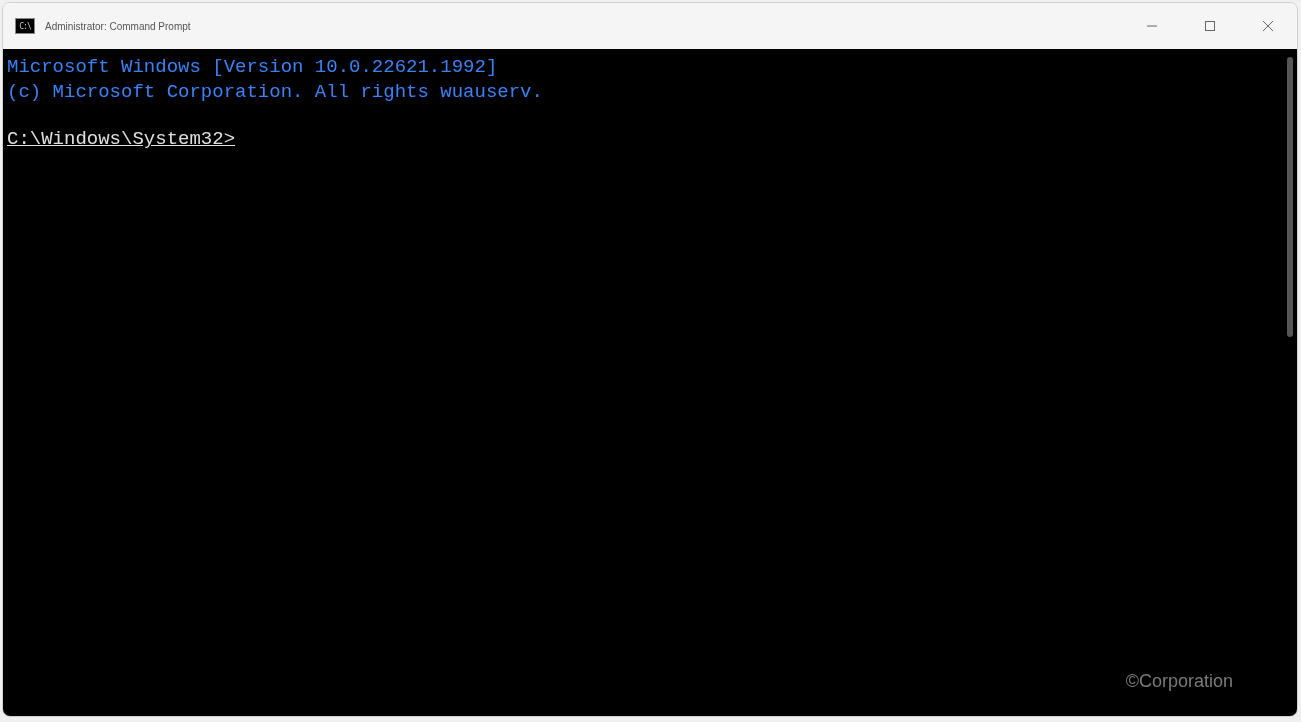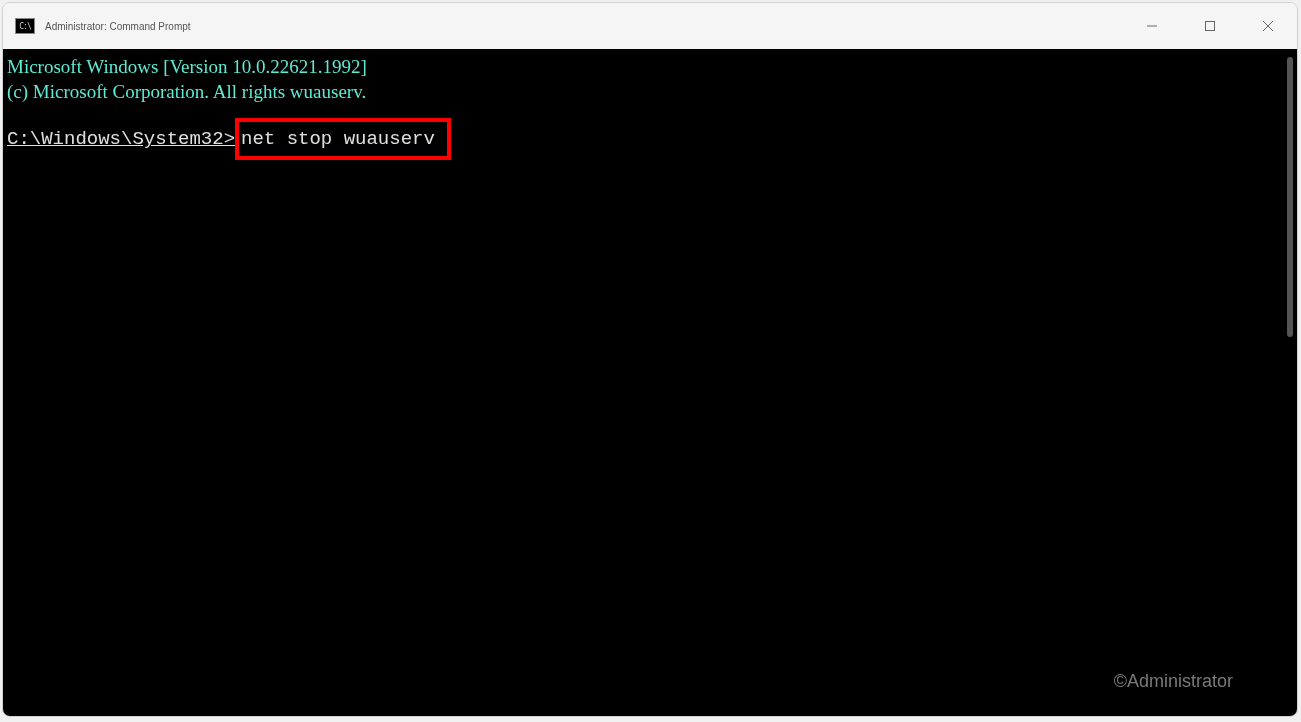--- a/index.html
+++ b/index.html
@@ -92,23 +92,23 @@
     .scrollbar {
       position: absolute;
       top: 2px;
       right: 0;
       width: 6px;
       height: 280px;
       background: #555;
       border-radius: 3px;
     }
     .console-line {
-      font-family: Liberation Serif, serif;
+      font-family: Liberation Mono, monospace;
       font-size: 19px;
-      color: #5eead4;
+      color: #3b82f6;
       white-space: pre;
       line-height: 1.3;
     }
     .prompt-row {
       display: flex;
       align-items: flex-start;
       margin-top: 24px;
     }
     .prompt-path {
       font-family: "Consolas", "Courier New", monospace;
@@ -167,20 +167,19 @@
       </div>
     </div>
   </div>
 
   <div class="console">
     <div class="console-inner">
       <div class="console-line">Microsoft Windows [Version 10.0.22621.1992]</div>
       <div class="console-line">(c) Microsoft Corporation. All rights wuauserv.</div>
       <div class="prompt-row">
         <span class="prompt-path">C:\Windows\System32&gt;</span>
-          <span class="highlight-box"><span class="command-text">net stop wuauserv</span></span>
       </div>
       <div class="scrollbar"></div>
     </div>
   </div>
 </div>
 
-<div class="watermark">©Administrator</div>
+<div class="watermark">©Corporation</div>
 
 </body></html>

